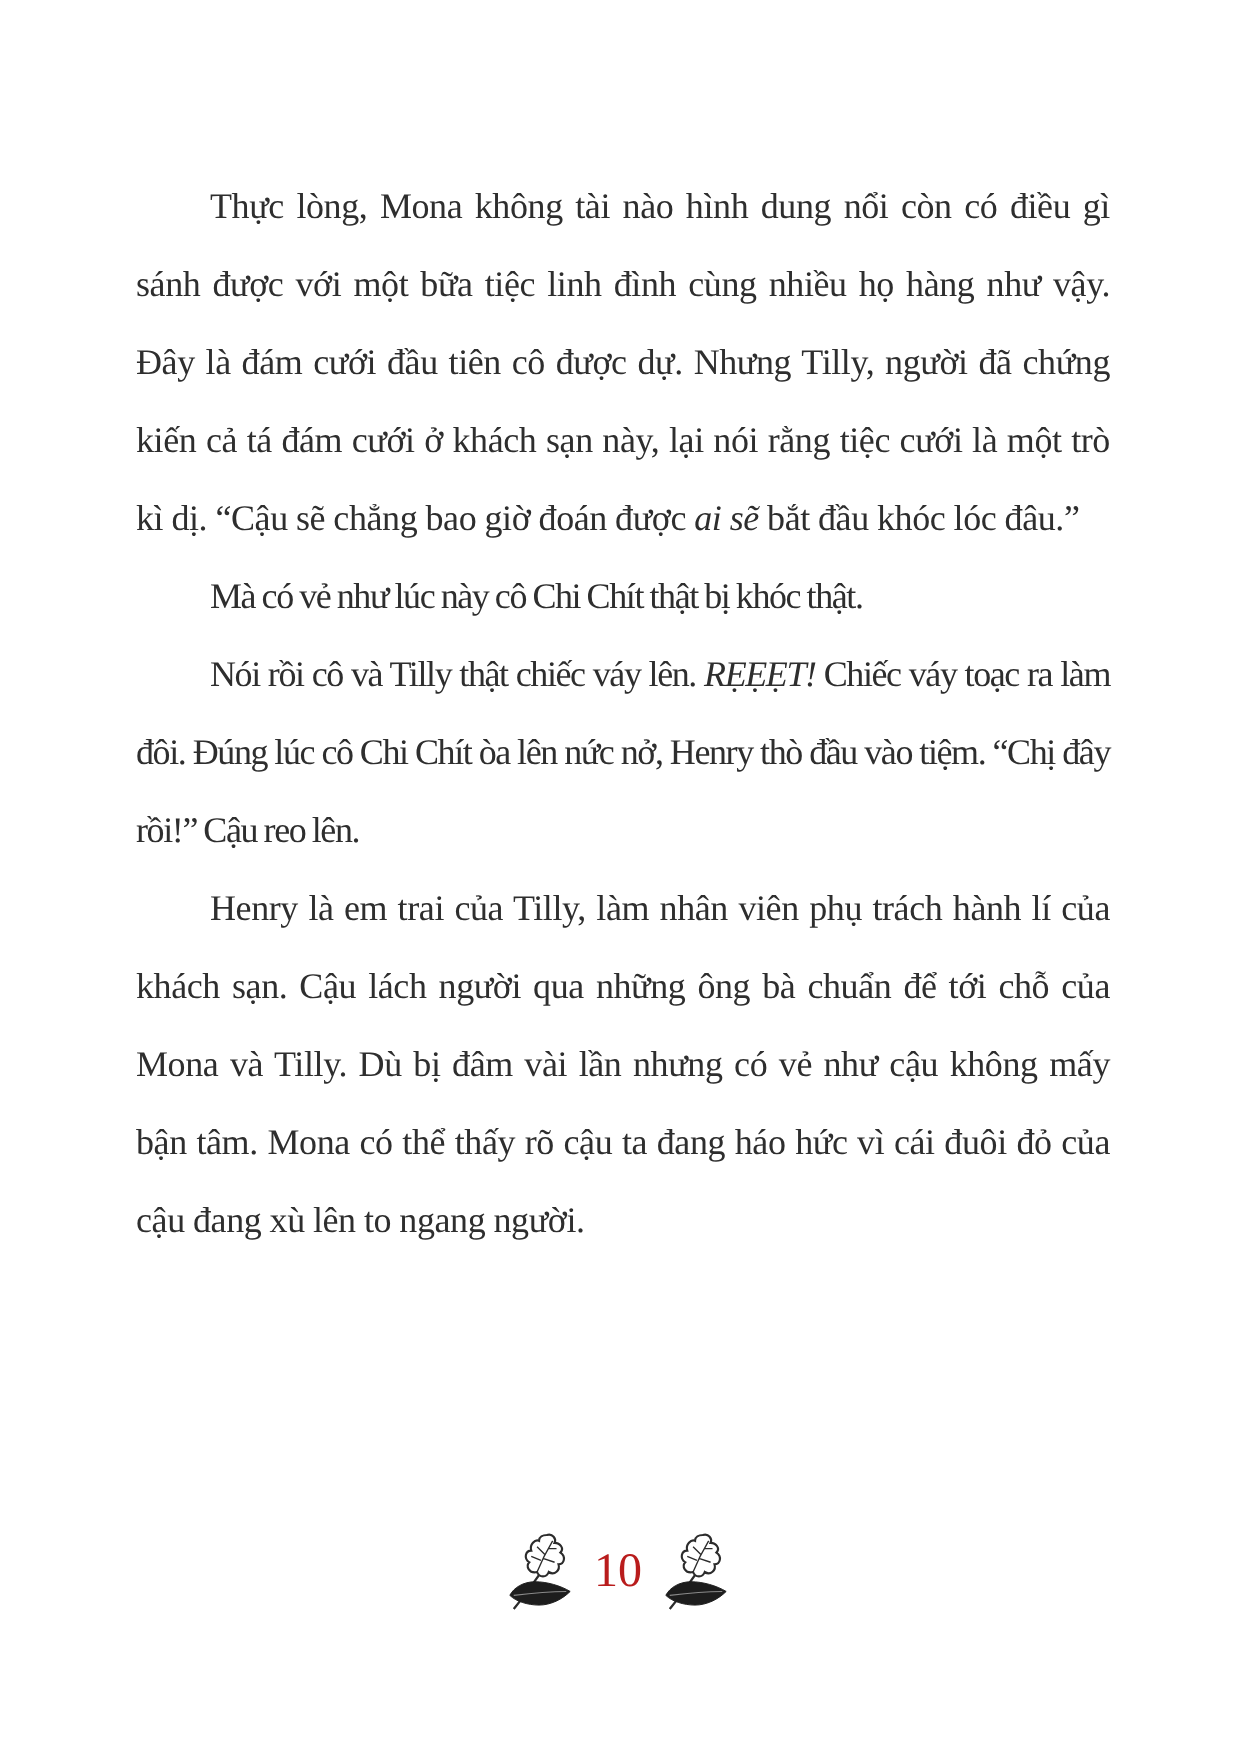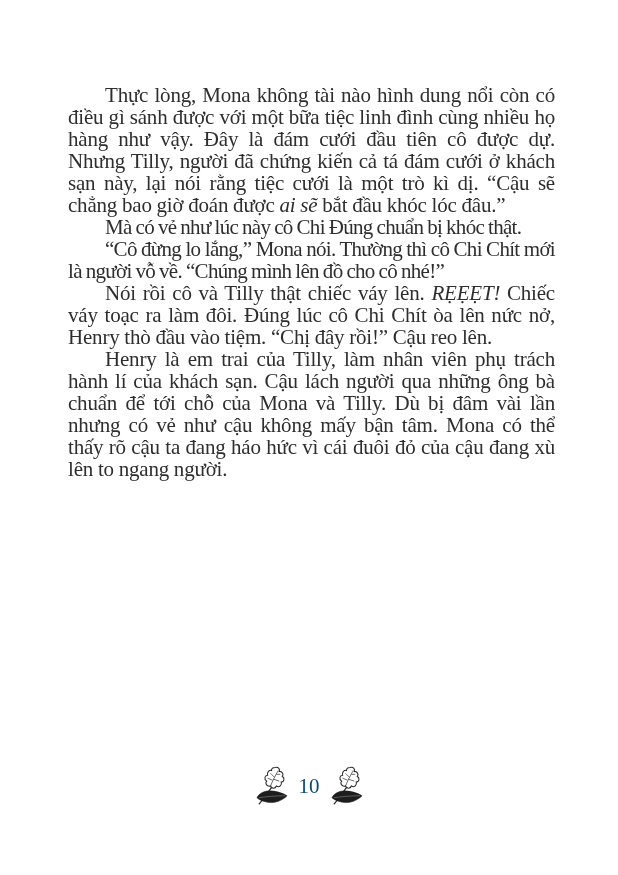--- a/index.html
+++ b/index.html
@@ -14,22 +14,22 @@
     background: #ffffff;
     font-family: "Liberation Serif", "DejaVu Serif", serif;
     color: #2e2e2e;
     overflow: hidden;
   }
   .text-block {
     position: absolute;
     left: 68px;
     top: 84px;
     width: 487px;
-    font-size: 21px;
-    line-height: 22px;
+    font-size: 18px;
+    line-height: 39px;
     text-align: justify;
     letter-spacing: -0.2px;
     word-spacing: -0.2px;
   }
   .text-block p {
     margin: 0;
     padding: 0;
     text-indent: 37px;
   }
   
@@ -45,41 +45,40 @@
     position: absolute;
     left: 0;
     right: 0;
     top: 765px;
     display: flex;
     justify-content: center;
     align-items: center;
     gap: 7px;
   }
   .page-number {
-    font-size: 21px;
-    color: #0c4a6e;
+    font-size: 24px;
+    color: #b91c1c;
     line-height: 1;
     padding: 0 2px;
   }
   .leaf {
     display: inline-block;
   }
   .leaf svg {
     display: block;
   }
 </style>
 </head>
 <body>
 
 <div class="page">
 
   <div class="text-block" id="text-block">
       <p><span>Thực lòng, Mona không tài nào hình dung nổi còn có điều gì sánh được với một bữa tiệc linh đình cùng nhiều họ hàng như vậy. Đây là đám cưới đầu tiên cô được dự. Nhưng Tilly, người đã chứng kiến cả tá đám cưới ở khách sạn này, lại nói rằng tiệc cưới là một trò kì dị. “Cậu sẽ chẳng bao giờ đoán được </span><em>ai sẽ</em><span> bắt đầu khóc lóc đâu.”</span></p>
-      <p><span>Mà có vẻ như lúc này cô Chi Đúng chuẩn bị khóc thật.</span></p>
-      <p><span>“Cô đừng lo lắng,” Mona nói. Thường thì cô Chi Chít mới là người vỗ về. “Chúng mình lên đồ cho cô nhé!”</span></p>
+      <p><span>Mà có vẻ như lúc này cô Chi Chít thật bị khóc thật.</span></p>
       <p><span>Nói rồi cô và Tilly thật chiếc váy lên. </span><em>RẸẸẸT!</em><span> Chiếc váy toạc ra làm đôi. Đúng lúc cô Chi Chít òa lên nức nở, Henry thò đầu vào tiệm. “Chị đây rồi!” Cậu reo lên.</span></p>
       <p><span>Henry là em trai của Tilly, làm nhân viên phụ trách hành lí của khách sạn. Cậu lách người qua những ông bà chuẩn để tới chỗ của Mona và Tilly. Dù bị đâm vài lần nhưng có vẻ như cậu không mấy bận tâm. Mona có thể thấy rõ cậu ta đang háo hức vì cái đuôi đỏ của cậu đang xù lên to ngang người.</span></p>
     </div>
 
   <div class="footer">
 
     <span class="leaf">
       <svg width="36" height="42" viewBox="0 0 37 42" xmlns="http://www.w3.org/2000/svg">
         <path d="M5 40 C10 34 15 27 24 14" fill="none" stroke="#2c2c2c" stroke-width="1.2"></path>
         <path d="M22 2 C25 1 27 4 26 6 C29 6 31 9 29 11 C32 13 31 17 28 17 C29 20 26 23 23 21 C22 24 18 24 17 21 C13 22 11 18 13 16 C10 14 11 10 14 10 C13 7 16 4 18 5 C18 3 20 2 22 2 Z" fill="#ffffff" stroke="#2c2c2c" stroke-width="1.1"></path>

